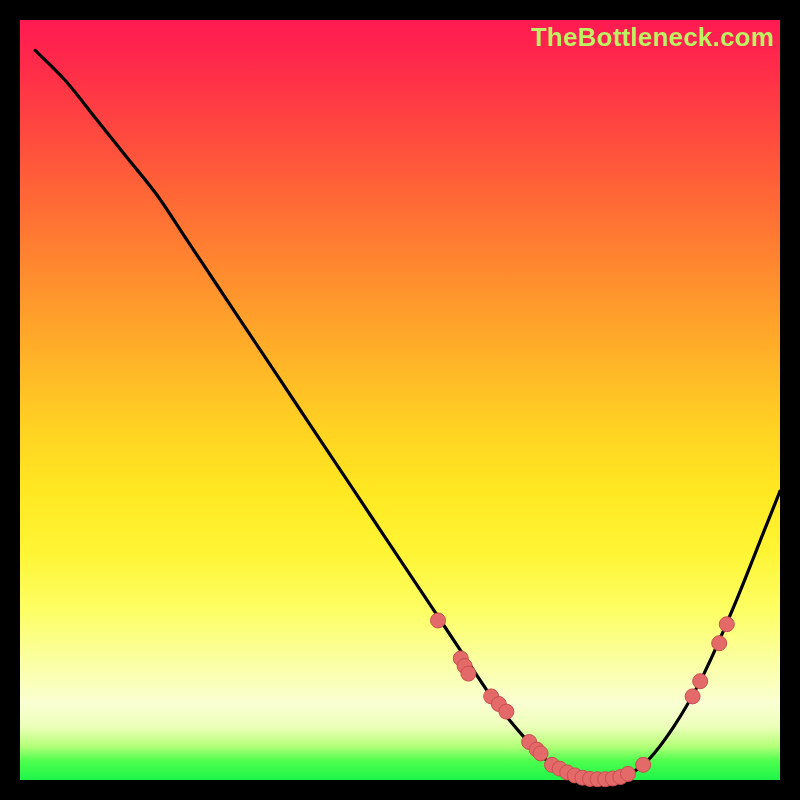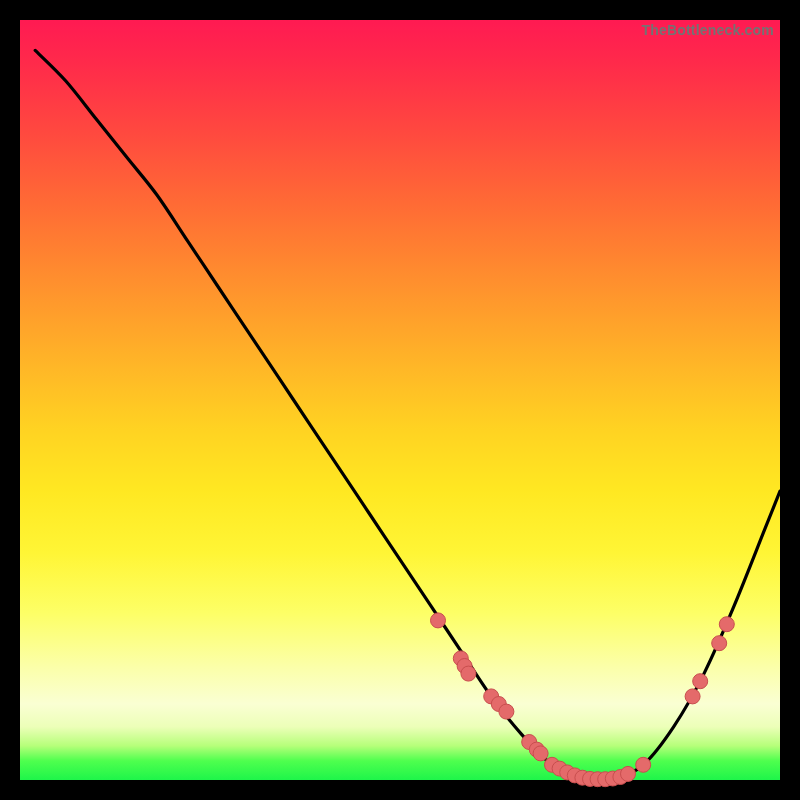--- a/index.html
+++ b/index.html
@@ -43,22 +43,22 @@
       #ecffb8 93%,
       #b6ff7a 95.5%,
       #4eff4e 97.5%,
       #1ef54a 100%
     );
   }
   .watermark {
     position: absolute;
     top: 2px;
     right: 6px;
-    color: #737373;
-    font-size: 14px;
+    color: #bef264;
+    font-size: 26px;
     font-weight: 600;
     letter-spacing: 0.2px;
     user-select: none;
   }
   svg.curve {
     position: absolute;
     left: 0;
     top: 0;
     width: 760px;
     height: 760px;

